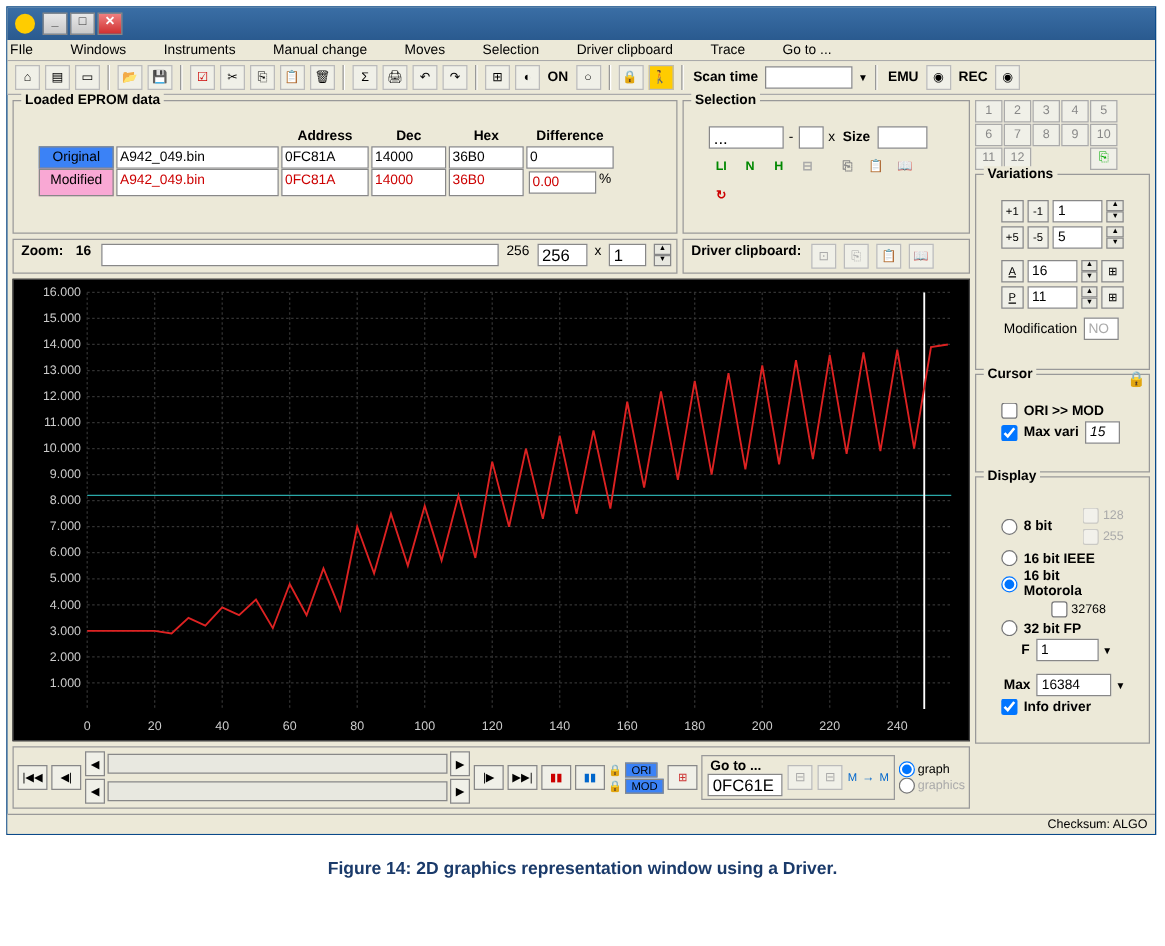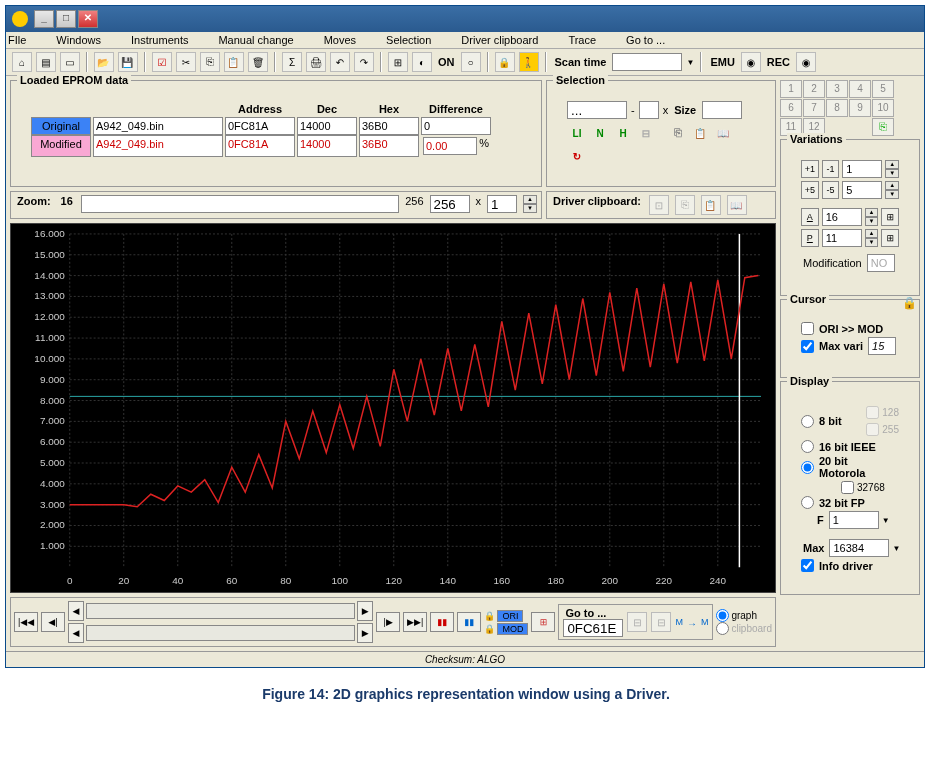--- a/index.html
+++ b/index.html
@@ -45,21 +45,21 @@
 .nav-btn { width: 24px; height: 20px; border: 1px solid #888; background: #f0f0e8; font-size: 9px; display: inline-flex; align-items: center; justify-content: center; }
 .nav-scroll { flex: 1; height: 16px; background: #e8e8e0; border: 1px solid #888; }
 .goto-box { border: 1px solid #999; padding: 2px 4px; display: flex; align-items: center; gap: 4px; font-size: 10px; }
 .radio-lbl { font-size: 10px; display: flex; align-items: center; gap: 2px; }
 .var-row { display: flex; align-items: center; gap: 3px; margin-bottom: 3px; }
 .var-ic { width: 18px; height: 18px; border: 1px solid #888; background: #f0f0e8; font-size: 9px; text-align: center; line-height: 16px; }
 .var-in { width: 40px; border: 1px solid #888; background: #fff; height: 18px; padding: 1px 3px; font-size: 11px; }
 .spinner { width: 14px; display: flex; flex-direction: column; }
 .spin-btn { height: 9px; border: 1px solid #888; background: #e8e8e0; font-size: 6px; line-height: 6px; text-align: center; }
 .chk-row { font-size: 10px; display: flex; align-items: center; gap: 3px; margin: 2px 0; }
-.status { background: #ece9d8; border-top: 1px solid #999; padding: 2px 6px; font-size: 10px; text-align: center; font-style: italic; }
+.status { background: #ece9d8; border-top: 1px solid #999; padding: 2px 6px; font-size: 10px; text-align: right; }
 .caption { text-align: center; font-weight: bold; font-size: 14px; margin-top: 18px; color: #1a3a6a; }
 .top-flex { display: flex; gap: 4px; }
 .sel-group { width: 230px; }
 </style>
 </head>
 <body>
 
 <div class="window">
 
   <div class="titlebar">
@@ -307,21 +307,21 @@
           <span style="color:#06c">→</span>
           <span style="color:#06c;font-size:9px">M</span>
         </div>
         <div style="display:flex;flex-direction:column;font-size:10px">
           <label class="radio-lbl">
               <input type="radio" checked="" style="">
               <span>graph</span>
             </label>
           <label class="radio-lbl" style="color:#aaa">
               <input type="radio" style="">
-              <span>clipboard</span>
+              <span>graphics</span>
             </label>
         </div>
       </div>
     </div>
 
     <div class="right-col">
       <div class="numpad">
         <div class="numbtn">1</div>
         <div class="numbtn">2</div>
         <div class="numbtn">3</div>
@@ -414,21 +414,21 @@
                 <span>255</span>
               </label>
           </div>
         </label>
         <label class="chk-row">
             <input type="radio" name="disp" style="">
             <span class="tlbl">16 bit IEEE</span>
           </label>
         <label class="chk-row">
             <input type="radio" name="disp" checked="" style="">
-            <span class="tlbl">20 bit Motorola</span>
+            <span class="tlbl">16 bit Motorola</span>
           </label>
         <label class="chk-row" style="margin-left:40px">
             <input type="checkbox" style="">
             <span>32768</span>
           </label>
         <label class="chk-row">
             <input type="radio" name="disp" style="">
             <span class="tlbl">32 bit FP</span>
           </label>
         <div class="chk-row" style="margin-left:14px">

